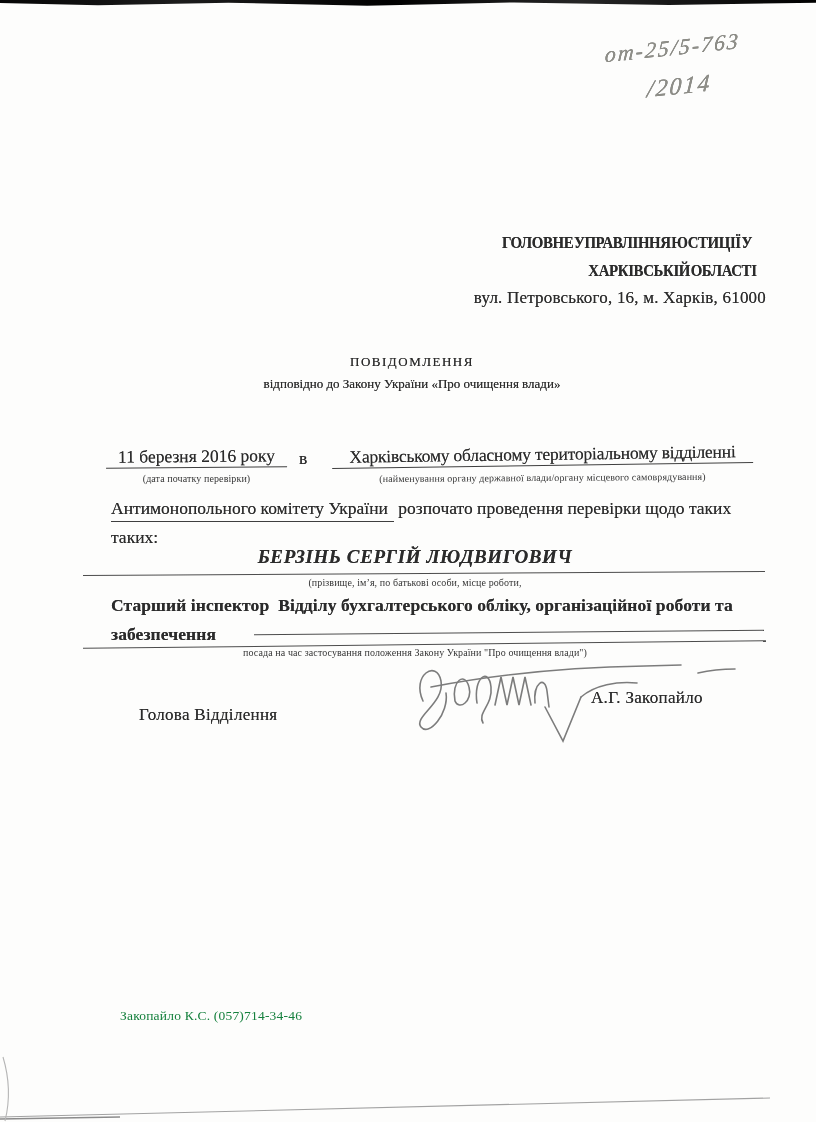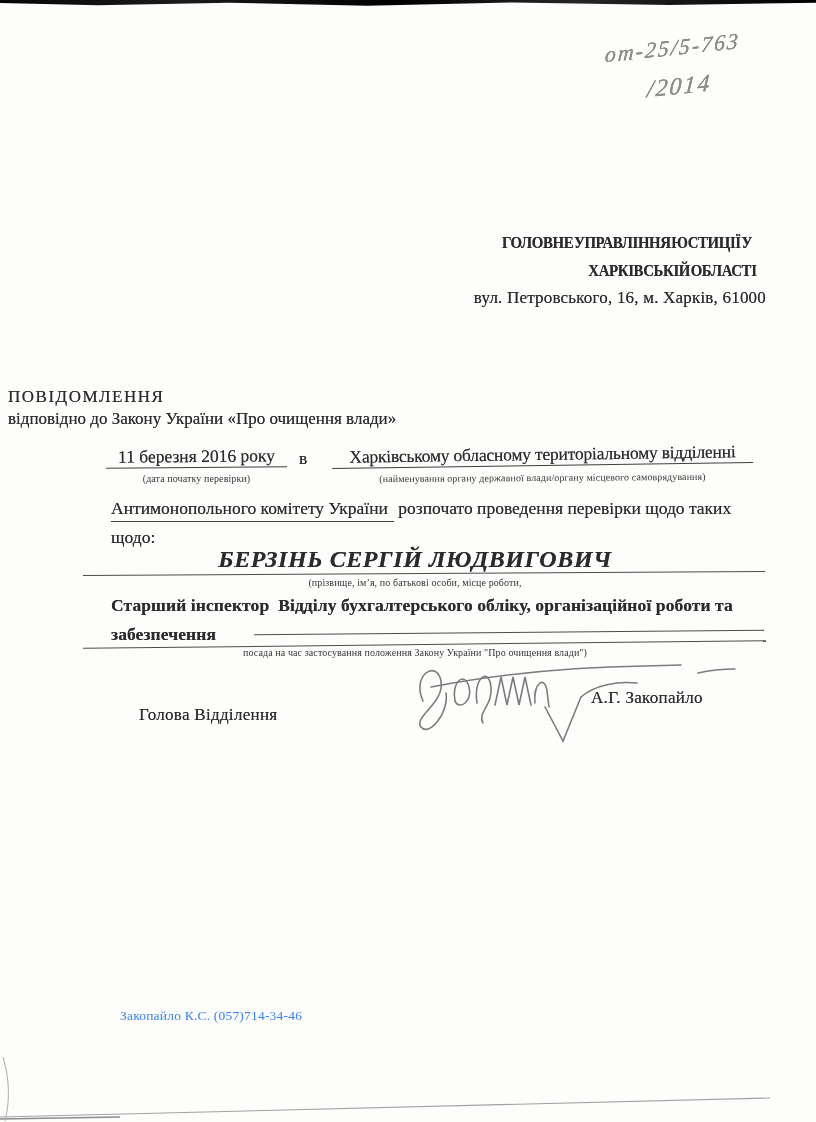--- a/index.html
+++ b/index.html
@@ -31,49 +31,49 @@
     transform-origin:left top;
     white-space:nowrap;
   }
   .hw1{left:606px;top:42px;font-size:22px;}
   .hw2{left:648px;top:76px;font-size:24px;}
   
   .letterhead{left:452px;top:229px;width:314px;text-align:right;line-height:27.5px;}
   .lh-bold{font-weight:bold;font-size:16.5px;letter-spacing:-.4px;word-spacing:-3px;display:inline-block;transform:scaleX(.9);transform-origin:center;}
   .lh-addr{font-size:17px;letter-spacing:.2px;}
   
-  .title-block{left:8px;top:351px;width:808px;line-height:22px;font-size:17px;margin-top:35px;}
+  .title-block{left:8px;top:351px;width:808px;text-align:center;line-height:22px;font-size:13px;}
   .title-main{letter-spacing:1.5px;}
   
   .blank{border-bottom:1.2px solid #3f3f3f;text-align:center;white-space:nowrap;}
   .date-blank{left:106px;top:446px;width:181px;font-size:17.5px;transform:rotate(-.5deg);}
   .prep{left:299px;top:448px;font-size:17.5px;}
   .org-blank{left:332px;top:444px;width:421px;font-size:17.5px;letter-spacing:-.2px;transform:rotate(-.8deg);}
   .cap{font-size:10px;color:#353535;text-align:center;letter-spacing:.1px;}
   .date-cap{left:106px;top:473px;width:181px;}
   .org-cap{left:332px;top:472px;width:421px;transform:rotate(-.4deg);}
   .body-par{left:111px;top:494px;width:655px;font-size:17.5px;line-height:28.5px;}
   .nowrap{white-space:nowrap;}
   .u{border-bottom:1.2px solid #3f3f3f;padding-right:6px;padding-bottom:3px;}
   
-  .person-name{left:85px;top:546px;width:660px;text-align:center;font-weight:bold;font-style:italic;font-size:24px;letter-spacing:.6px;}
+  .person-name{left:85px;top:546px;width:660px;text-align:center;font-weight:bold;font-style:italic;font-size:19px;letter-spacing:.6px;}
   .rule{height:0;border-top:1px solid #4c4c4c;}
   .name-rule{left:83px;top:573px;width:682px;transform:rotate(-.35deg);}
   .name-cap{left:85px;top:577px;width:660px;}
   
   .pos{left:111px;top:591px;width:655px;font-weight:bold;font-size:17.5px;line-height:29px;letter-spacing:.1px;}
   .pos-fill-rule{left:254px;top:632px;width:510px;transform:rotate(-.5deg);}
   .pos-rule{left:83px;top:644px;width:683px;transform:rotate(-.65deg);}
   .pos-cap{left:85px;top:647px;width:660px;}
   
   .signer-role{left:139px;top:693px;font-size:17px;letter-spacing:.3px;margin-top:12px;}
   .signer-name{left:591px;top:688px;font-size:17px;letter-spacing:.3px;}
   .sig-svg{left:393px;top:643px;}
   
-  .footer-contact{left:120px;top:1008px;font-size:13.5px;color:#3b82f6;letter-spacing:.2px;}
+  .footer-contact{left:120px;top:1008px;font-size:13.5px;color:#15803d;letter-spacing:.2px;}
 </style>
 </head>
 <body>
 
 <div class="page">
 
   <div class="abs top-edge"></div>
 
   <div class="abs handwriting hw1 soft">от-25/5-763</div>
   <div class="abs handwriting hw2 soft">/2014</div>
@@ -93,21 +93,21 @@
   <div class="abs prep soft">в</div>
   <div class="abs blank org-blank soft">Харківському обласному територіальному відділенні</div>
   <div class="abs cap date-cap">(дата початку перевірки)</div>
   <div class="abs cap org-cap">(найменування органу державної влади/органу місцевого  самоврядування)</div>
 
   <div class="abs body-par soft">
     <span class="nowrap">
       <span class="u">Антимонопольного комітету України</span>
       <span>розпочато проведення перевірки щодо таких</span>
     </span><br>
-    <span>щодо:</span>
+    <span>таких:</span>
   </div>
 
   <div class="abs person-name soft">БЕРЗІНЬ СЕРГІЙ ЛЮДВИГОВИЧ</div>
   <div class="abs rule name-rule"></div>
   <div class="abs cap name-cap">(прізвище, ім’я, по батькові особи, місце роботи,</div>
 
   <div class="abs pos soft">
     <span class="nowrap">Старший інспектор&nbsp; Відділу бухгалтерського обліку, організаційної роботи та</span><br>
     <span>забезпечення</span>
   </div>

